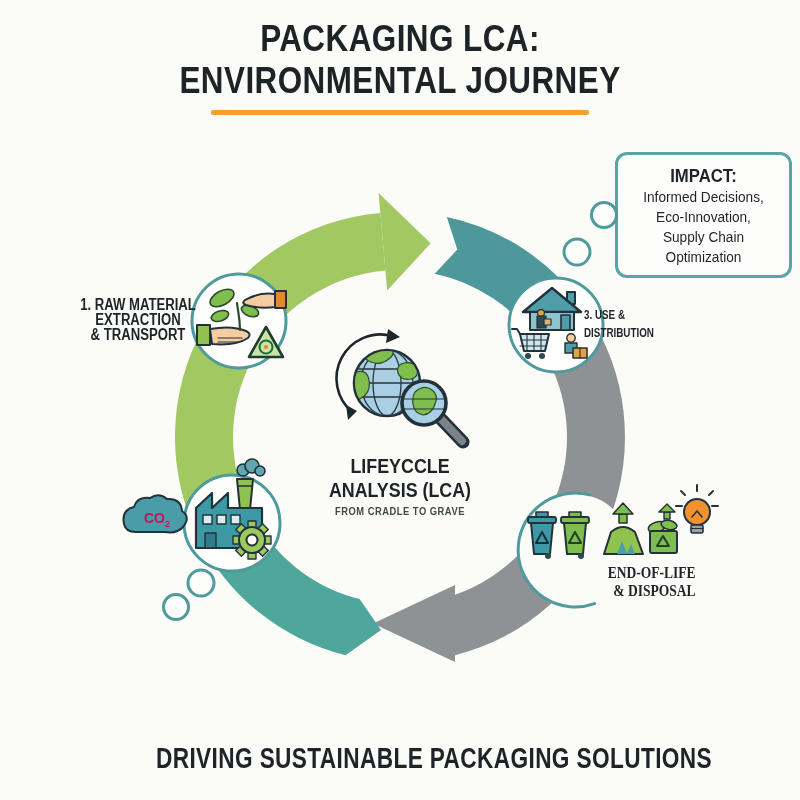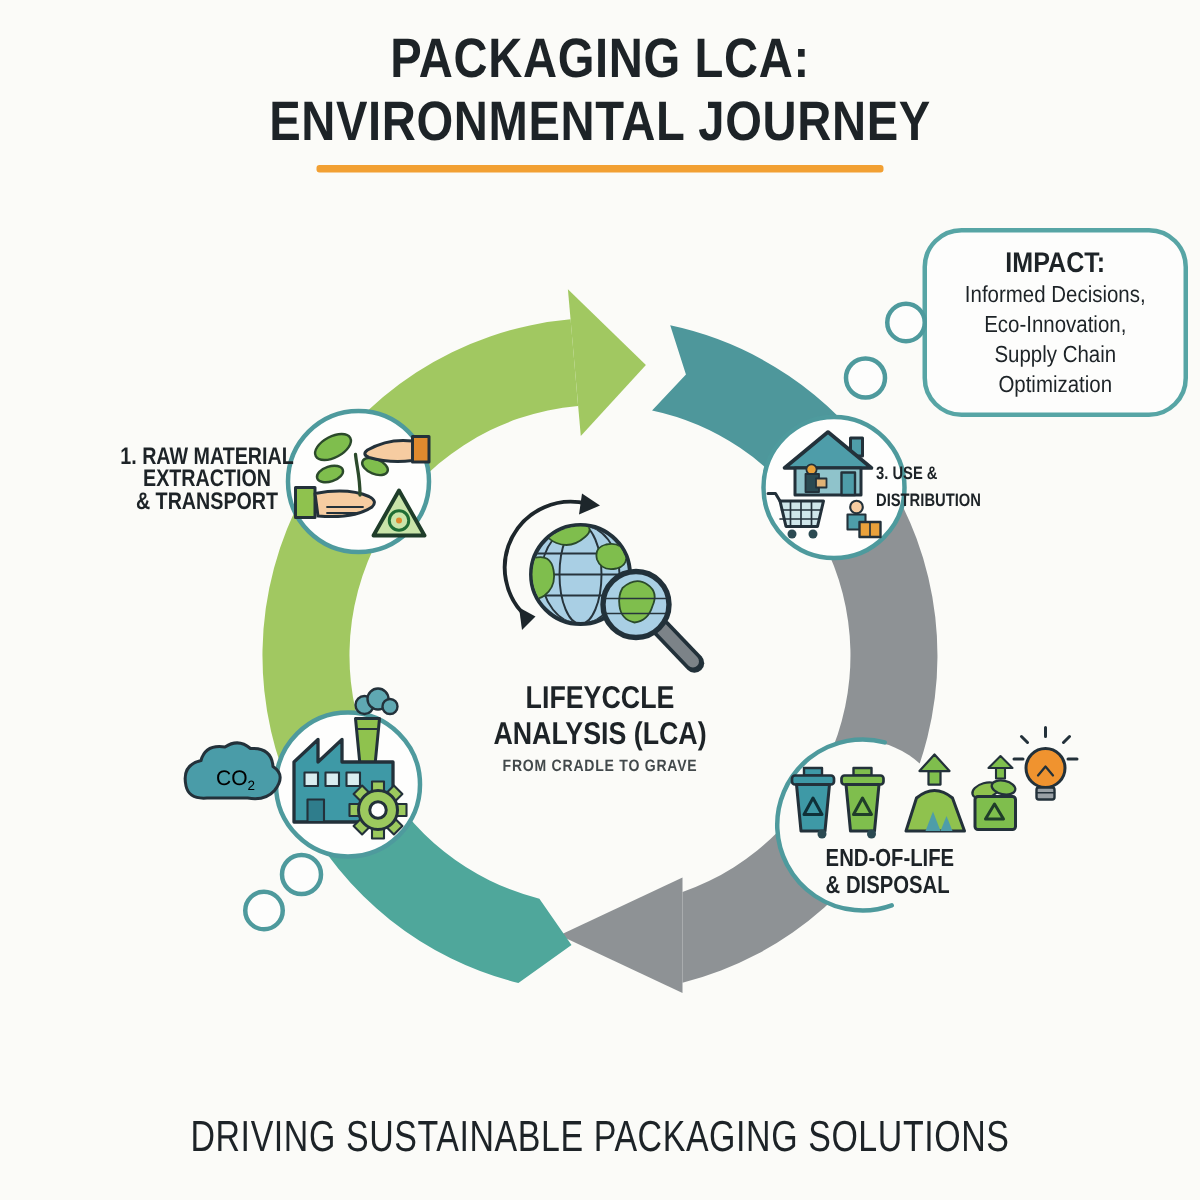--- a/index.html
+++ b/index.html
@@ -6,38 +6,38 @@
   #canvas{position:relative;width:800px;height:800px;background:#FBFBF8;overflow:hidden;
           font-family:"Liberation Sans", sans-serif;color:#1D2327;}
   .abs{position:absolute;}
   .cond{transform:scaleX(.85);transform-origin:center top;}
   .cond78{transform:scaleX(.78);transform-origin:center top;}
   .cond82{transform:scaleX(.82);transform-origin:center top;}
   .cond82l{transform:scaleX(.82);transform-origin:left top;}
   .title{top:18px;left:0;right:0;text-align:center;font-weight:bold;font-size:37px;
          line-height:42px;letter-spacing:.5px;}
   .underline{top:110px;left:50%;transform:translateX(-50%);width:378px;height:5px;border-radius:2px;}
-  .callout{border:3px solid #57A5A5;border-radius:26px;background:#FDFDFC;box-sizing:border-box;}
+  .callout{border:3px solid #57A5A5;border-radius:12px;background:#FDFDFC;box-sizing:border-box;}
   .impact-box{left:615px;top:152px;width:177px;height:126px;text-align:center;padding-top:9px;}
   .impact-h{font-weight:bold;font-size:19px;line-height:23px;}
   .impact-line{font-size:15.5px;line-height:20px;}
   .km-box{left:20px;top:556px;width:152px;height:118px;border-radius:20px;padding:9px 12px;text-align:left;}
   .km-h{font-weight:bold;font-size:17px;line-height:21px;}
   .km-line{font-size:14.5px;line-height:19.5px;}
   .bump{background:#FDFDFC;border:3px solid #4E9A9D;border-radius:50%;width:28px;height:28px;box-sizing:border-box;}
   .stage-label{font-weight:bold;font-size:16px;line-height:15px;}
   .s1{left:52px;top:297px;width:172px;text-align:center;}
   .s3{left:584px;top:306px;width:160px;font-size:12px;line-height:18px;}
-  .s4{left:536px;top:564px;width:160px;text-align:left;font-size:16.5px;line-height:17.5px;}
+  .s4{left:550px;top:564px;width:160px;text-align:right;font-size:16.5px;line-height:17.5px;font-family:Liberation Serif, serif;}
   .center-txt{left:295px;top:454px;width:210px;text-align:center;}
   .center-h{font-weight:bold;font-size:21px;line-height:23.5px;}
   .center-sub{font-size:11px;letter-spacing:.6px;color:#42494B;margin-top:4px;font-weight:bold;}
-  .co2{left:134px;top:510px;width:46px;text-align:center;color:#000000;font-weight:normal;font-size:14px;}
+  .co2{left:134px;top:510px;width:46px;text-align:center;color:#be185d;font-weight:bold;font-size:14px;}
   .co2 sub{font-size:9px;}
-  .footer{top:742px;left:0;right:0;text-align:center;font-weight:normal;font-size:29px;letter-spacing:.5px;}
+  .footer{top:742px;left:0;right:0;text-align:right;font-weight:bold;font-size:29px;letter-spacing:.5px;}
   svg{display:block;}
 </style>
 </head>
 <body>
 
 <div id="canvas">
 
   <svg class="abs" style="left:0;top:0;" width="800" height="800" viewBox="0 0 800 800">
     <defs>
       <clipPath id="globeClip">

